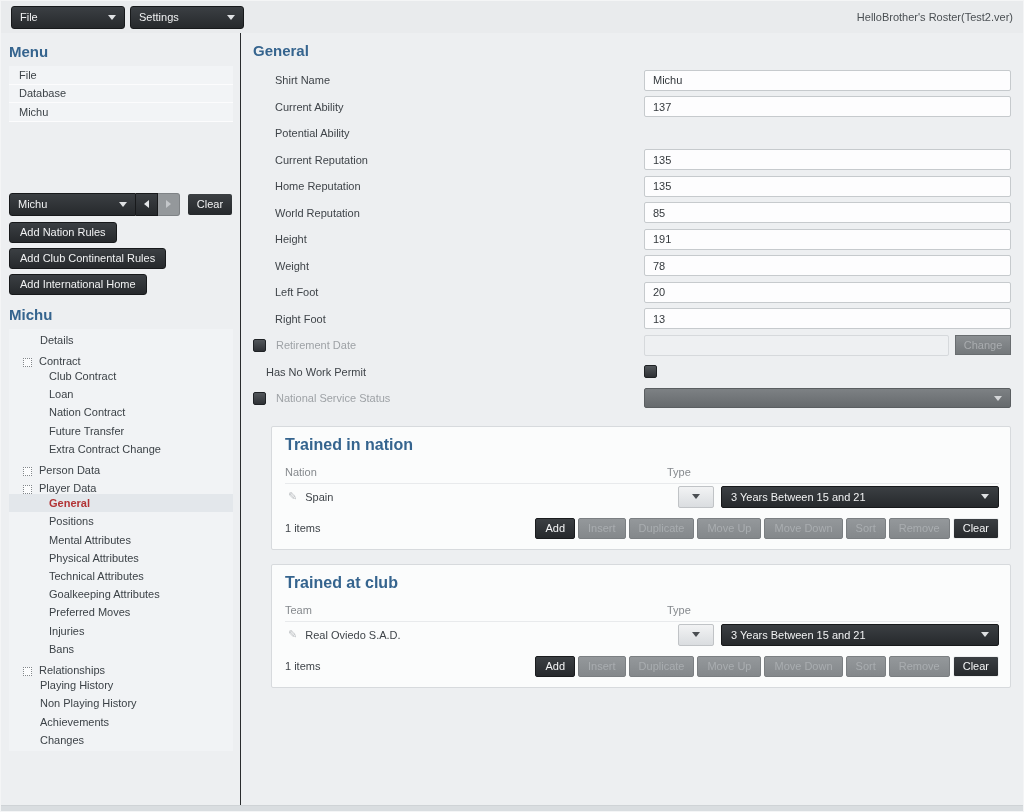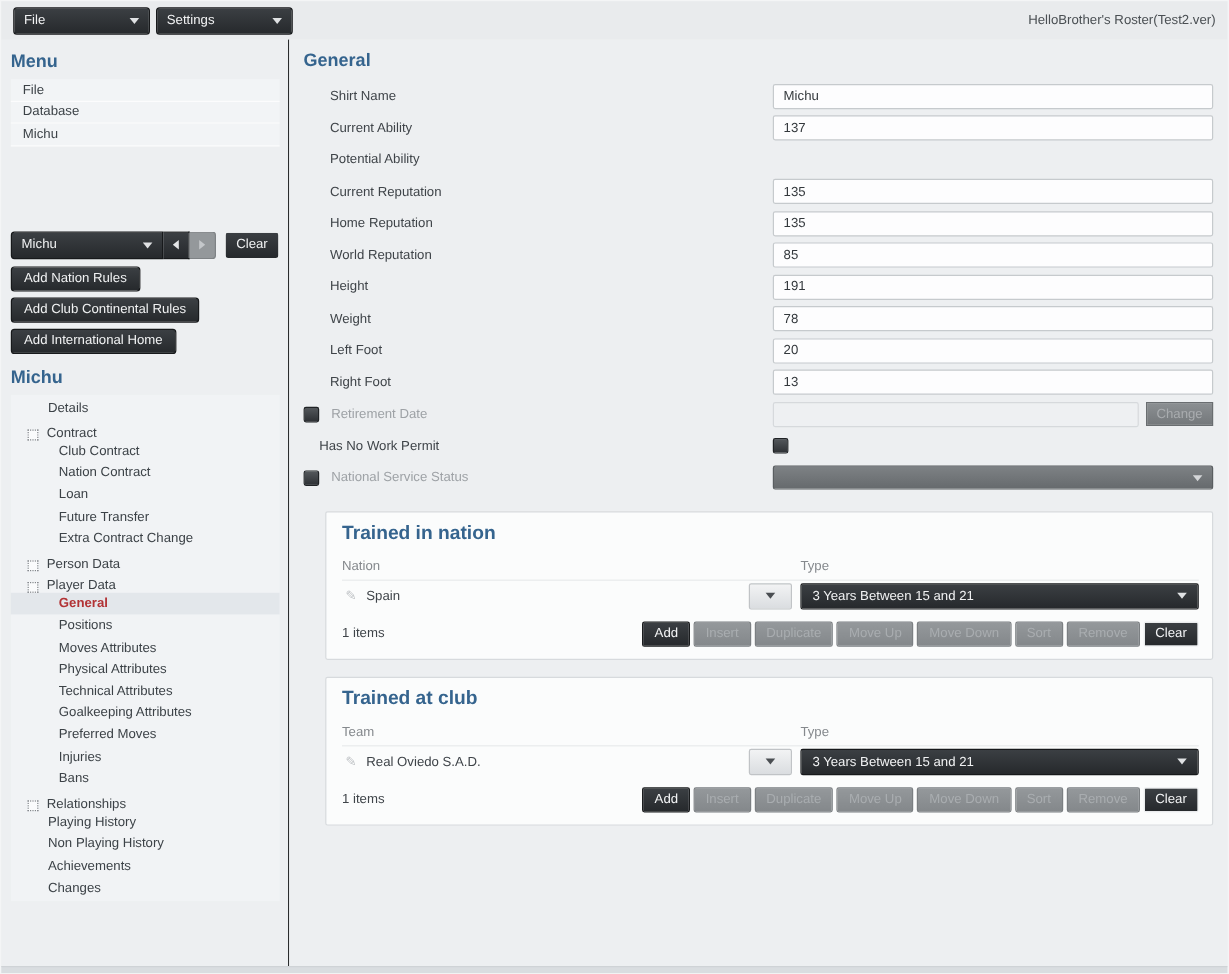--- a/index.html
+++ b/index.html
@@ -86,21 +86,21 @@
   .panel-title { font-size:16px; margin-bottom:12px; }
   .pcols { display:flex; align-items:center; font-size:11px; color:#85898d; padding-bottom:5px; }
   .pcols .c1 { flex:1; }
   .pcols .c2 { width:332px; }
   .pitem { display:flex; align-items:center; height:27px; border-top:1px solid #e8eaec; }
   .pname { flex:1; display:flex; align-items:center; font-size:11px; color:#3f4449; }
   .edit-ic { font-size:11px; color:#bcbfc2; margin:0 8px 0 3px; }
   .mini-dd { width:36px; height:22px; margin-right:7px; display:flex; align-items:center; justify-content:center;
              background:linear-gradient(#f2f3f4,#dadde0); border:1px solid #c0c3c6; border-radius:2px; cursor:pointer; }
   .mini-dd .caret-dn { border-top-color:#4a4e52; }
-  .type-dd { width:332px; height:22px; display:flex; align-items:center; justify-content:space-between;
+  .type-dd { width:278px; height:22px; display:flex; align-items:center; justify-content:space-between;
              padding:0 9px; background:linear-gradient(#3b3f43,#26292c); border:1px solid #17191b;
              border-radius:2px; color:#f1f2f3; font-size:11px; cursor:pointer; }
   .pfoot { display:flex; align-items:center; margin-top:8px; }
   .pcount { flex:1; font-size:11px; color:#3f4449; }
   .pbtns { display:flex; gap:3px; }
   .pbtn { height:21px; padding:0 9px; font-size:11px; border-radius:2px; font-family:inherit; }
   .pbtn-on { background:linear-gradient(#3b3f43,#26292c); border:1px solid #1a1c1e; color:#f4f5f6; cursor:pointer; }
   .pbtn-off { background:linear-gradient(#94989b,#84888b); border:1px solid #7b7f82; color:#a9adb0; }
   .pbtn-outline { border:1px solid #eef0f1; }
 </style>
@@ -176,26 +176,26 @@
           <span>Contract</span>
         </div>
 
         <div class="trow lvl2">
 
           <span>Club Contract</span>
         </div>
 
         <div class="trow lvl2">
 
+          <span>Loan</span>
+        </div>
+
+        <div class="trow lvl2">
+
           <span>Nation Contract</span>
-        </div>
-
-        <div class="trow lvl2">
-
-          <span>Loan</span>
         </div>
 
         <div class="trow lvl2">
 
           <span>Future Transfer</span>
         </div>
 
         <div class="trow lvl2">
 
           <span>Extra Contract Change</span>
@@ -216,21 +216,21 @@
           <span>General</span>
         </div>
 
         <div class="trow lvl2">
 
           <span>Positions</span>
         </div>
 
         <div class="trow lvl2">
 
-          <span>Moves Attributes</span>
+          <span>Mental Attributes</span>
         </div>
 
         <div class="trow lvl2">
 
           <span>Physical Attributes</span>
         </div>
 
         <div class="trow lvl2">
 
           <span>Technical Attributes</span>

